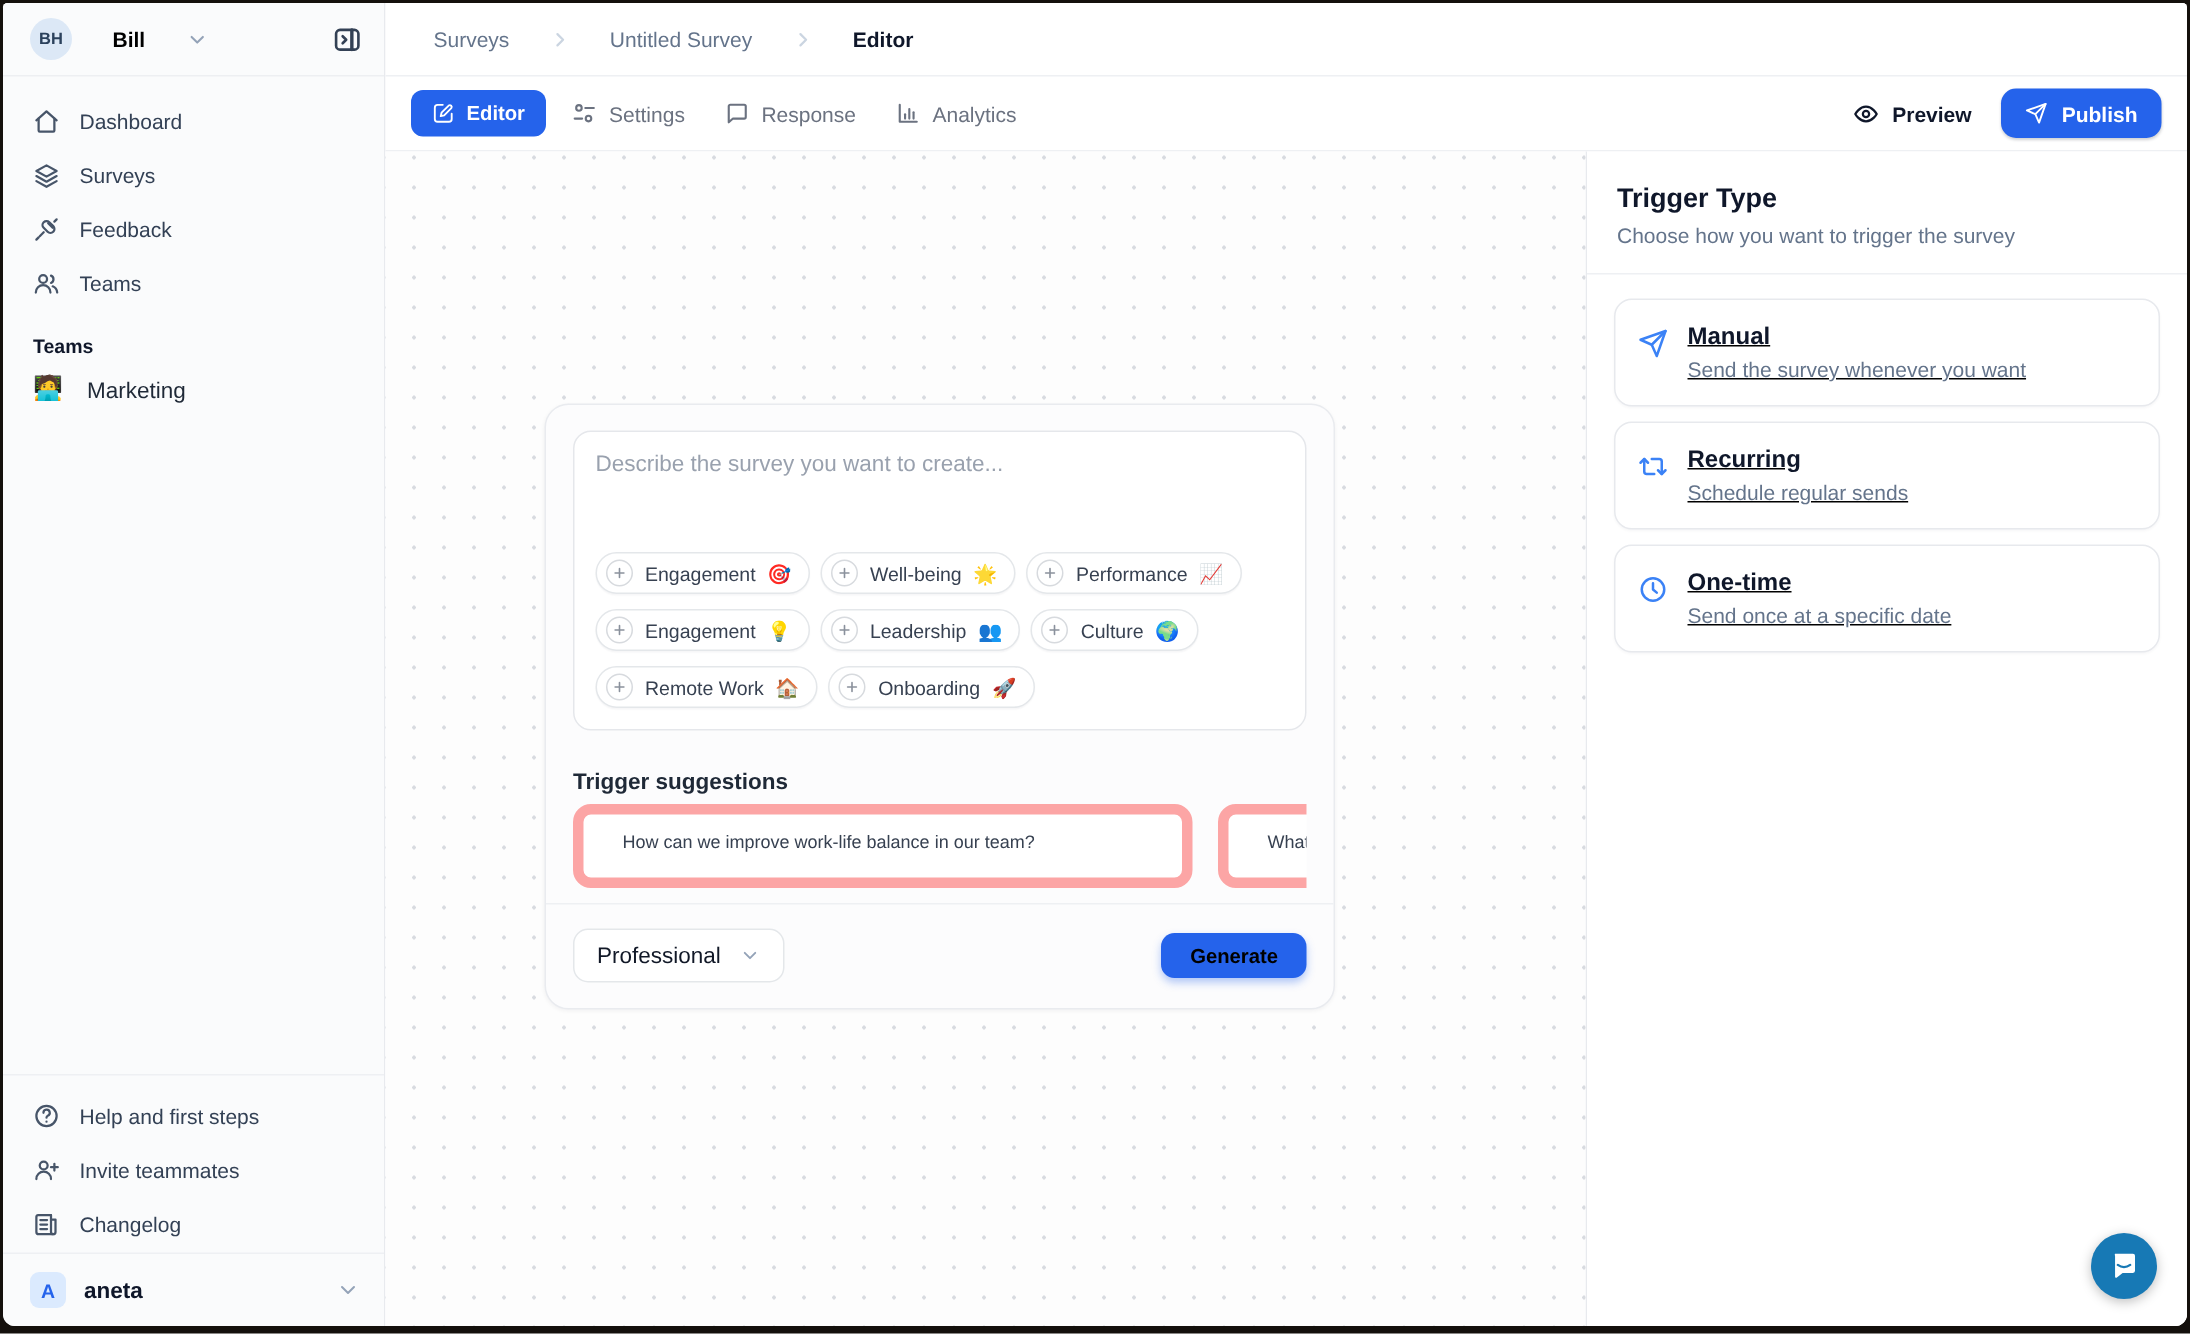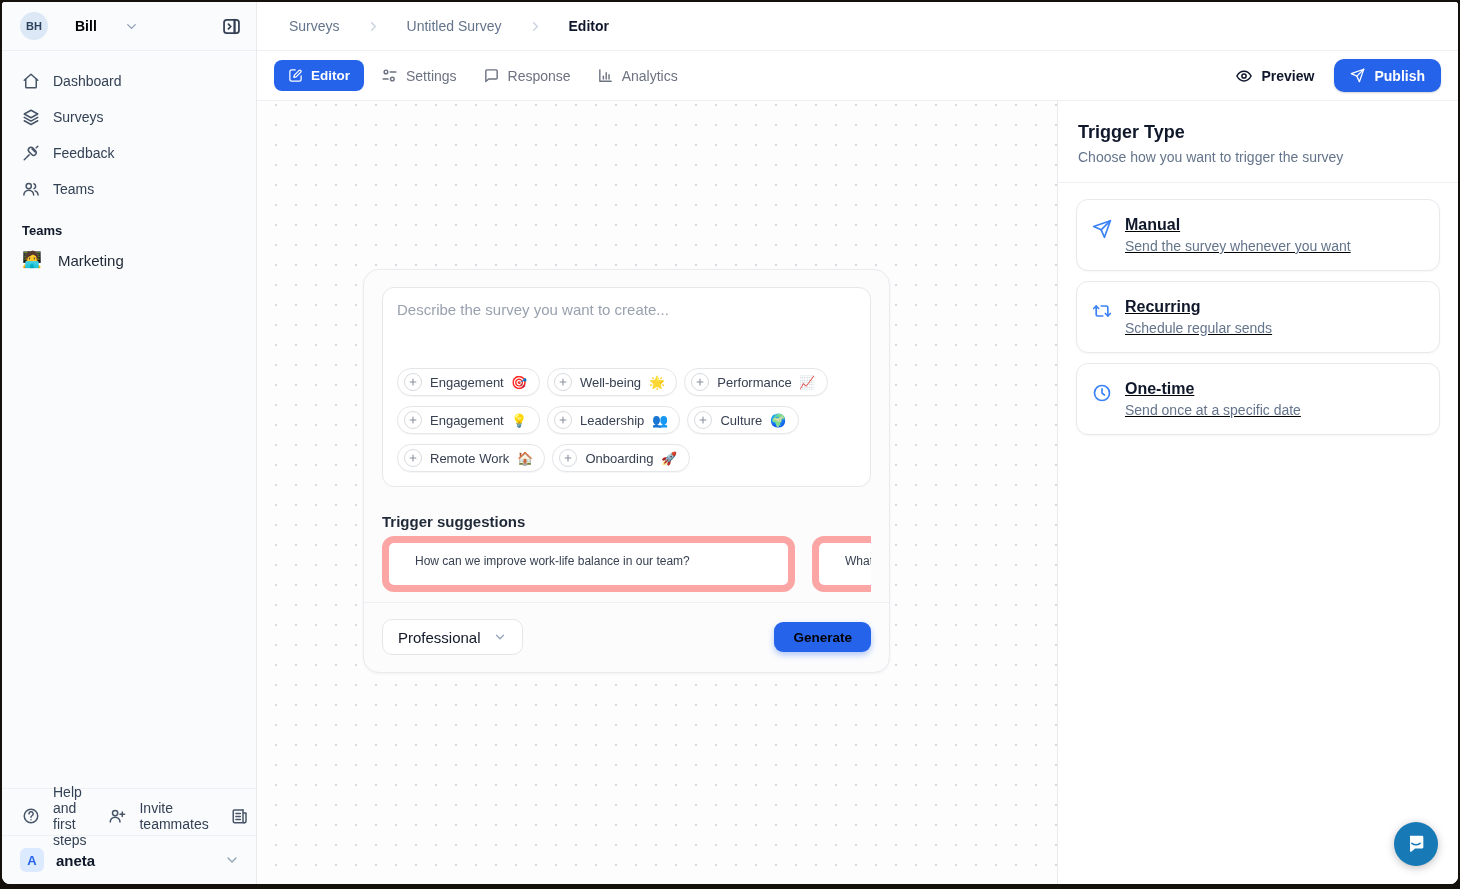--- a/index.html
+++ b/index.html
@@ -20,21 +20,21 @@
               cursor:pointer; color:#334155; padding:2px; border-radius:6px; }
   .spacer { flex:1; }
   .nav { padding:13px 10px 0; display:flex; flex-direction:column; gap:2px; }
   .nav-item { display:flex; align-items:center; gap:13px; height:34px; padding:0 10px;
               border-radius:8px; color:#334155; font-size:14px; font-weight:500; cursor:pointer; }
   .nav-item svg { color:#475569; flex:0 0 auto; }
   .section-label { margin:17px 20px 4px; font-size:13px; font-weight:700; color:#0f172a; }
   .team-item { display:flex; align-items:center; gap:16px; height:36px; margin:0 10px;
                padding:0 10px; border-radius:8px; font-size:15px; font-weight:500; color:#1f2937; cursor:pointer; }
   .team-emoji { font-size:16px; line-height:1; }
-  .side-bottom { border-top:1px solid #eef0f3; padding:10px 10px 2px; display:flex; flex-direction:row; gap:2px; }
+  .side-bottom { border-top:1px solid #eef0f3; padding:10px 10px 2px; display:flex; flex-direction:column; gap:2px; }
   .account-row { border-top:1px solid #eef0f3; height:49px; flex:0 0 49px; display:flex;
                  align-items:center; gap:12px; padding:0 16px 0 18px; cursor:pointer; }
   .account-avatar { width:24px; height:24px; border-radius:6px; background:#dbeafe; color:#2563eb;
                     font-size:13px; font-weight:700; display:flex; align-items:center; justify-content:center; }
   .account-name { font-size:15px; font-weight:700; color:#0f172a; }
   .chev { color:#94a3b8; display:flex; }
 
   
   .main { flex:1; display:flex; flex-direction:column; min-width:0; background:#fff; }
   .crumb-bar { height:49px; flex:0 0 49px; border-bottom:1px solid #eef0f3; display:flex;

